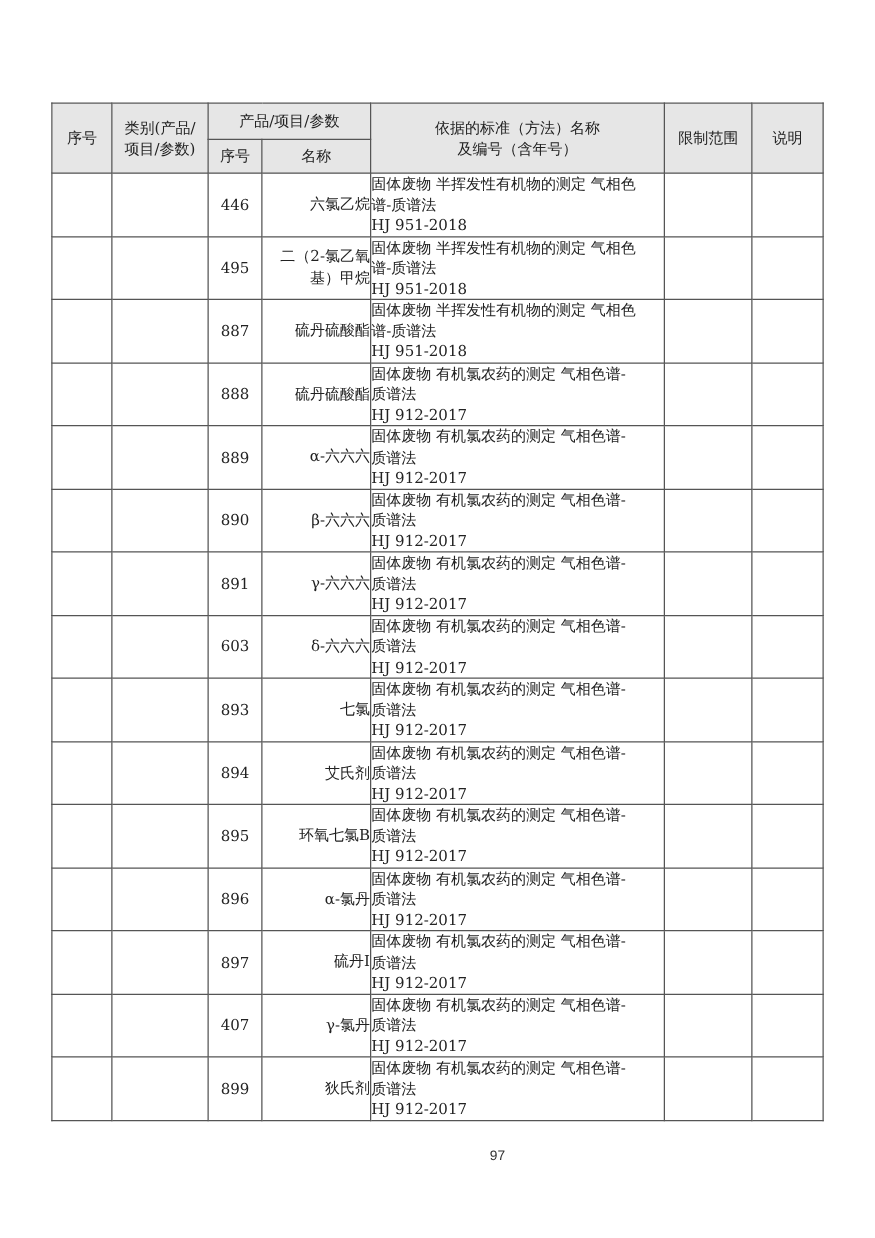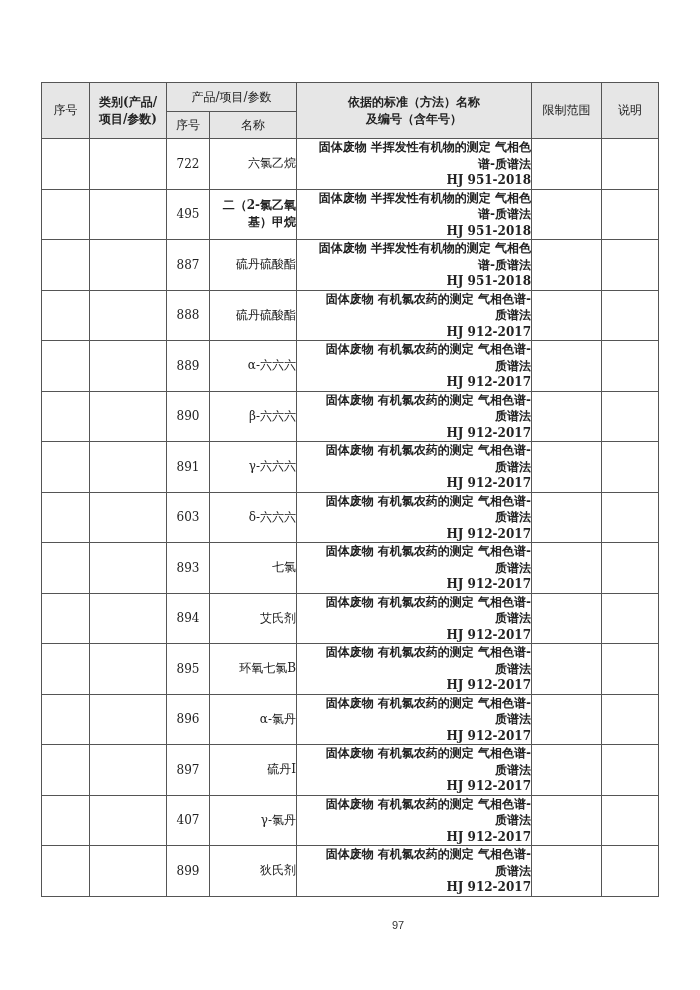--- a/index.html
+++ b/index.html
@@ -8,22 +8,22 @@
   table.std { position: absolute; left: 41px; top: 82px; width: 617px;
               border-collapse: collapse; table-layout: fixed; font-size: 12px; }
   table.std th, table.std td { border: 1px solid #555; padding: 0; }
   table.std th { background: #e6e6e6; font-weight: normal; text-align: center;
                  vertical-align: middle; line-height: 17px; }
   .h1 { height: 29px; }
   .h2 { height: 27px; }
   .body-row { height: 49px; }
   td.center { text-align: center; vertical-align: middle; }
   td.name { text-align: right; vertical-align: middle; padding-left: 4px; line-height: 17px; }
-  td.std-text { text-align: right; vertical-align: middle; padding-left: 3px; line-height: 16.5px; }
-  .line { display: block; white-space: nowrap; font-weight: bold; }
+  td.std-text { text-align: left; vertical-align: middle; padding-left: 3px; line-height: 16.5px; }
+  .line { display: block; white-space: nowrap; }
   .page-num { position: absolute; left: 0; width: 700px; top: 919px; text-align: center;
               font-family: "Liberation Sans", sans-serif; font-size: 11px; color: #333; padding-left: 48px; }
 </style>
 </head>
 <body>
 
 <table class="std">
   <colgroup>
     <col style="width:48px">
     <col style="width:77px">
@@ -50,21 +50,21 @@
     </tr>
     <tr class="h2">
       <th>序号</th>
       <th>名称</th>
     </tr>
   </thead>
   <tbody id="tbody">
   <tr class="body-row">
         <td class="center"></td>
         <td class="center"></td>
-        <td class="center">722</td>
+        <td class="center">446</td>
         <td class="name">六氯乙烷</td>
         <td class="std-text">
           <span class="line">固体废物 半挥发性有机物的测定 气相色</span>
           <span class="line">谱-质谱法</span>
           <span class="line">HJ 951-2018</span>
         </td>
         <td class="center"></td>
         <td class="center"></td>
       </tr>
       <tr class="body-row">

